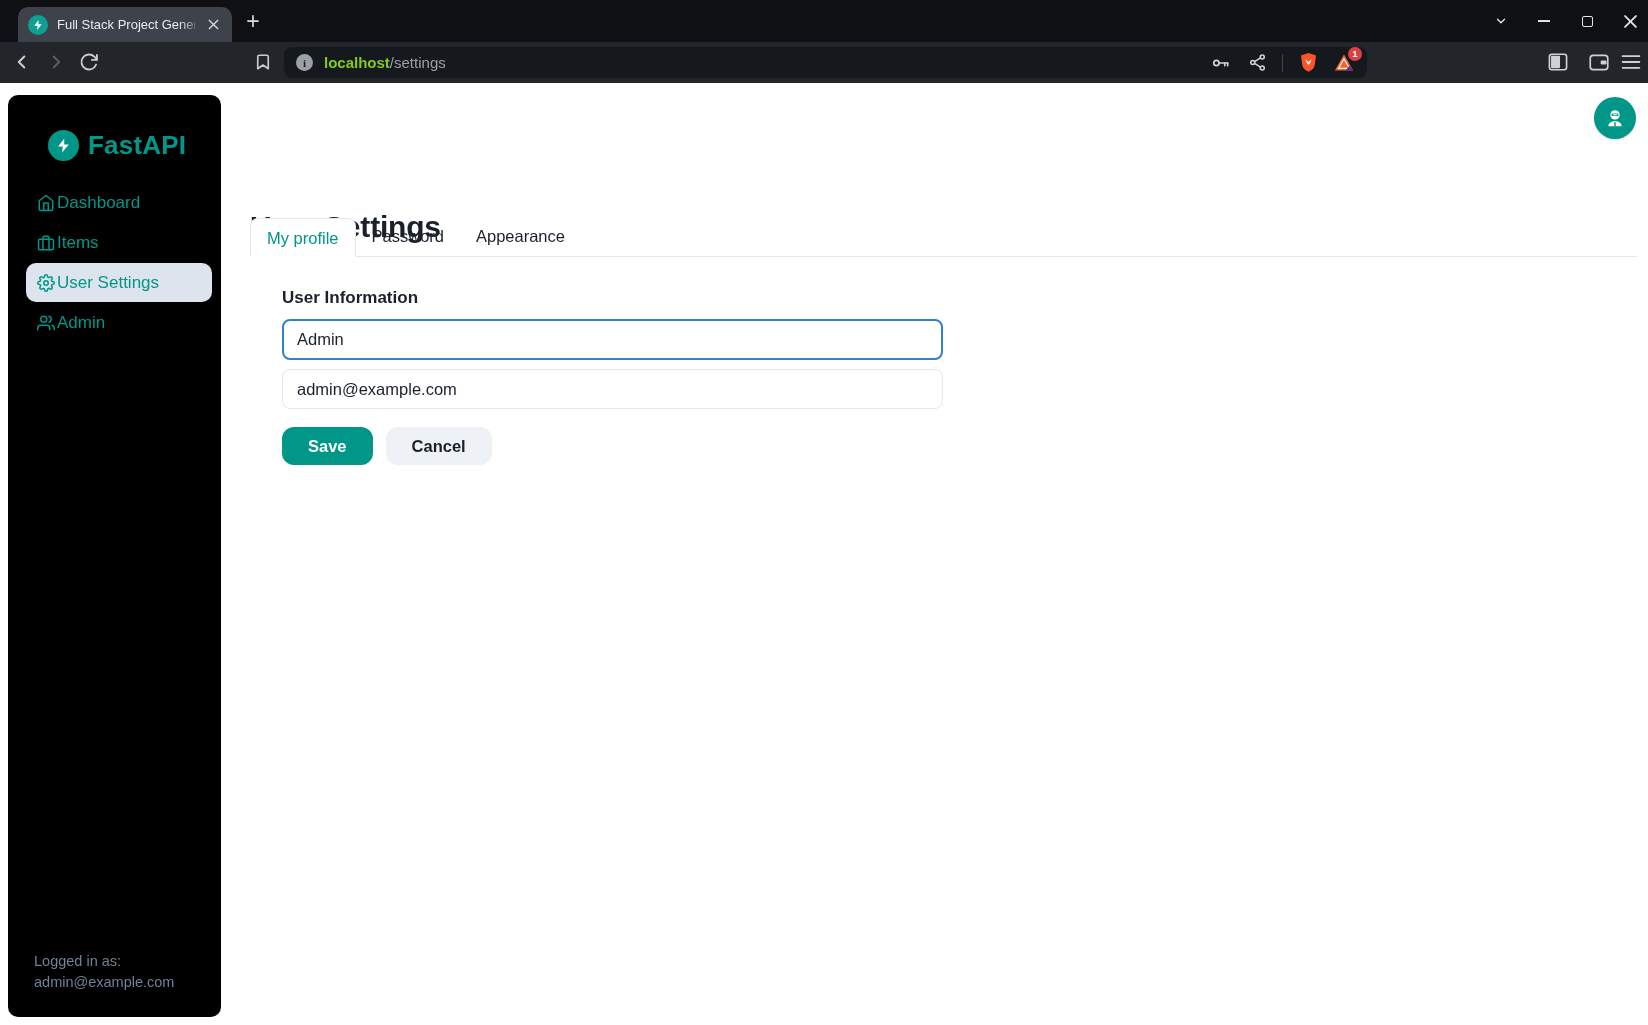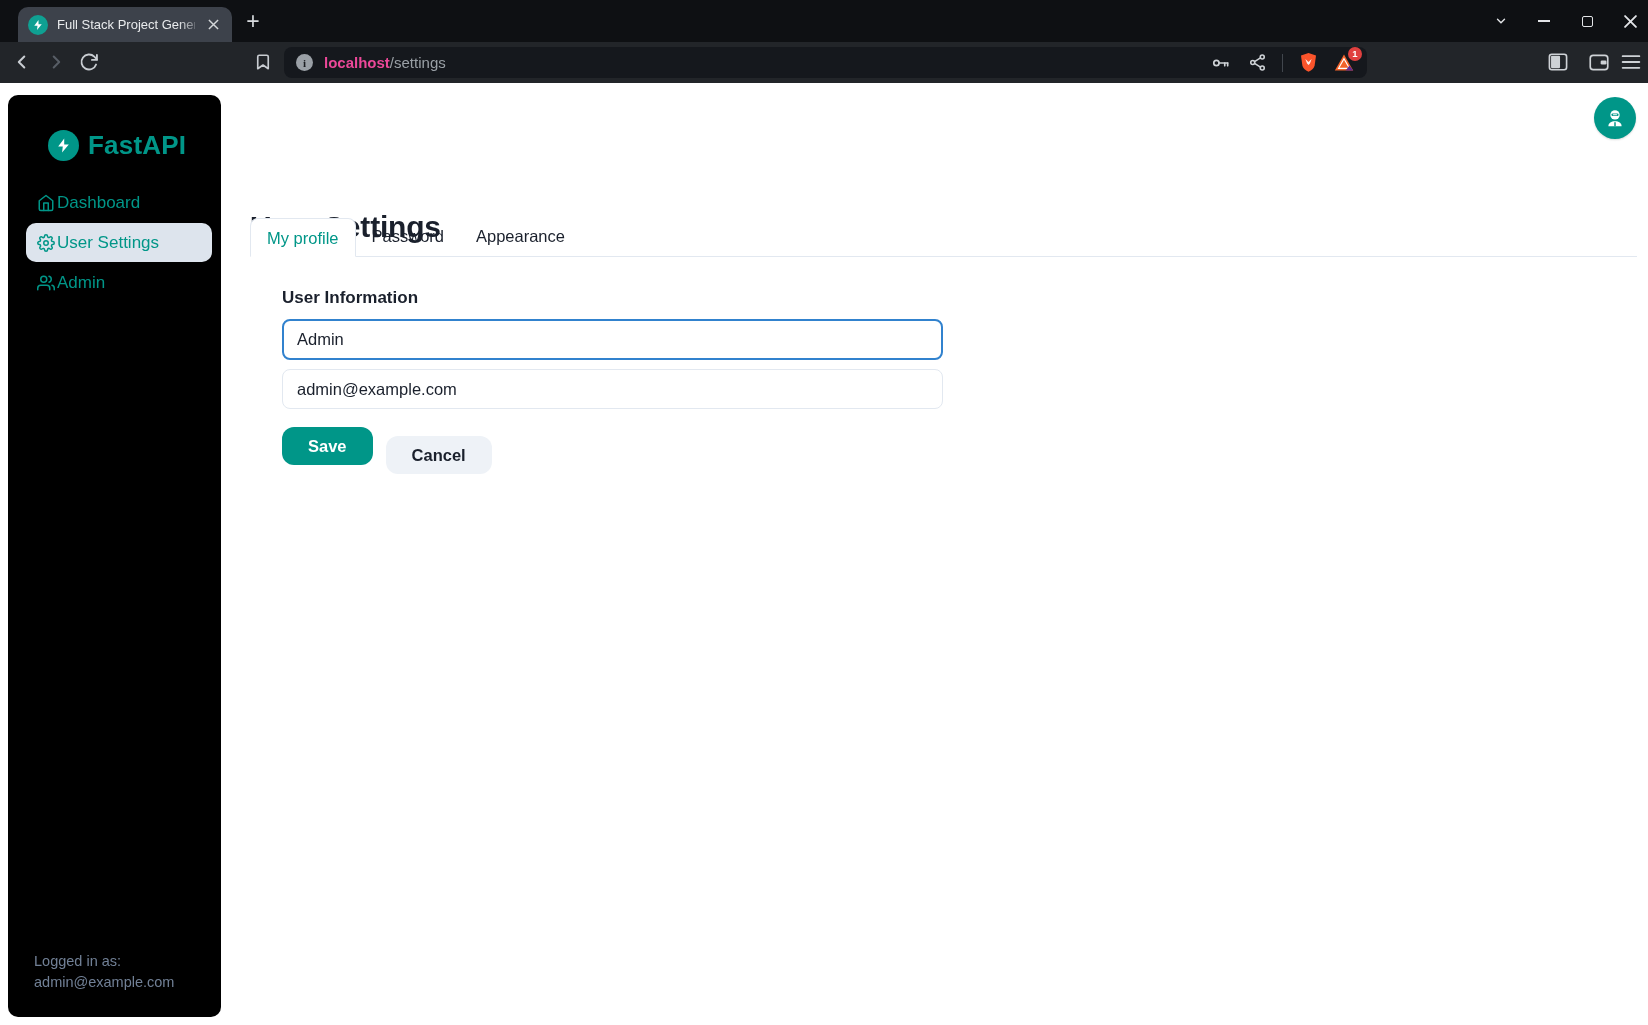--- a/index.html
+++ b/index.html
@@ -27,21 +27,21 @@
 
   .toolbar { position:absolute; left:0; top:42px; width:1648px; height:41px; background:#222529; }
   .tbtn { position:absolute; top:8px; width:24px; height:24px; color:#c9cdd2; display:flex;
     align-items:center; justify-content:center; cursor:pointer; }
   .urlbar { position:absolute; left:284px; top:5px; width:1083px; height:31px; background:#15181d;
     border-radius:8px; display:flex; align-items:center; padding:0 12px; }
   .info-badge { width:17px; height:17px; border-radius:50%; background:#9aa0a6; color:#1b1d21;
     font-size:11px; font-weight:700; display:flex; align-items:center; justify-content:center;
     margin-right:11px; font-family:"Liberation Serif", serif; flex:none; }
   .url-text { font-size:15px; white-space:nowrap; }
-  .url-host { color:#ec4899; font-weight:600; }
+  .url-host { color:#84cc16; font-weight:600; }
   .url-path { color:#9aa0a6; font-weight:400; }
   .url-spacer { flex:1; }
   .url-icon { width:22px; height:22px; color:#ced2d6; display:flex; align-items:center;
     justify-content:center; margin-left:14px; cursor:pointer; position:relative; }
   .url-div { width:1px; height:18px; background:#41464d; margin-left:14px; }
   .badge { position:absolute; top:-5px; right:-7px; min-width:14px; height:14px; border-radius:7px;
     background:#e0403f; color:#fff; font-size:9.5px; font-weight:700; display:flex; align-items:center;
     justify-content:center; padding:0 3px; }
 
   
@@ -80,21 +80,21 @@
   .field-label { font-size:17px; color:#1a202c; line-height:24px; margin-top:12px; }
   .field-label.email { margin-top:14px; }
   .text-input { display:block; width:100%; height:41px; border-radius:8px; font-size:16.5px;
     color:#1a202c; margin-top:9px; outline:none; font-family:"Liberation Sans", sans-serif; }
   .text-input.focused { border:2px solid #3182ce; padding:0 13px; }
   .text-input.normal { border:1px solid #e2e8f0; height:40px; padding:0 14px; margin-top:9px; }
   .btn-row { display:flex; gap:13px; margin-top:18px; }
   .btn { height:38px; border:none; border-radius:12px; font-size:16.5px; font-weight:600;
     padding:0 26px; cursor:pointer; font-family:"Liberation Sans", sans-serif; }
   .btn.primary { background:#009688; color:#ffffff; }
-  .btn.secondary { background:#eef2f7; color:#1a202c;margin-top:9px; }
+  .btn.secondary { background:#eef2f7; color:#1a202c; }
 
   svg { display:block; }
 </style>
 </head>
 <body>
 
 <div class="tabstrip">
   <div class="btab">
     <span class="favicon">
       <svg width="12" height="12" viewBox="0 0 24 24">
@@ -227,20 +227,27 @@
     </div>
 
     <div class="nav">
       <div class="nav-item">
         <svg width="18" height="18" viewBox="0 0 24 24" fill="none" stroke="#009688" stroke-width="2" stroke-linecap="round" stroke-linejoin="round">
             <path d="M3 9l9-7 9 7v11a2 2 0 0 1-2 2H5a2 2 0 0 1-2-2z"></path>
             <polyline points="9 22 9 12 15 12 15 22"></polyline>
           </svg>
         <span class="nav-label">Dashboard</span>
       </div>
+      <div class="nav-item">
+        <svg width="18" height="18" viewBox="0 0 24 24" fill="none" stroke="#009688" stroke-width="2" stroke-linecap="round" stroke-linejoin="round">
+            <rect x="2" y="7" width="20" height="14" rx="2"></rect>
+            <path d="M16 21V5a2 2 0 0 0-2-2h-4a2 2 0 0 0-2 2v16"></path>
+          </svg>
+        <span class="nav-label">Items</span>
+      </div>
       <div class="nav-item active">
         <svg width="18" height="18" viewBox="0 0 24 24" fill="none" stroke="#009688" stroke-width="2" stroke-linecap="round" stroke-linejoin="round">
             <circle cx="12" cy="12" r="3"></circle>
             <path d="M19.4 15a1.65 1.65 0 0 0 .33 1.82l.06.06a2 2 0 0 1 0 2.83 2 2 0 0 1-2.83 0l-.06-.06a1.65 1.65 0 0 0-1.82-.33 1.65 1.65 0 0 0-1 1.51V21a2 2 0 0 1-2 2 2 2 0 0 1-2-2v-.09A1.65 1.65 0 0 0 9 19.4a1.65 1.65 0 0 0-1.82.33l-.06.06a2 2 0 0 1-2.83 0 2 2 0 0 1 0-2.83l.06-.06a1.65 1.65 0 0 0 .33-1.82 1.65 1.65 0 0 0-1.51-1H3a2 2 0 0 1-2-2 2 2 0 0 1 2-2h.09A1.65 1.65 0 0 0 4.6 9a1.65 1.65 0 0 0-.33-1.82l-.06-.06a2 2 0 0 1 0-2.83 2 2 0 0 1 2.83 0l.06.06a1.65 1.65 0 0 0 1.82.33H9a1.65 1.65 0 0 0 1-1.51V3a2 2 0 0 1 2-2 2 2 0 0 1 2 2v.09a1.65 1.65 0 0 0 1 1.51 1.65 1.65 0 0 0 1.82-.33l.06-.06a2 2 0 0 1 2.83 0 2 2 0 0 1 0 2.83l-.06.06a1.65 1.65 0 0 0-.33 1.82V9a1.65 1.65 0 0 0 1.51 1H21a2 2 0 0 1 2 2 2 2 0 0 1-2 2h-.09a1.65 1.65 0 0 0-1.51 1z"></path>
           </svg>
         <span class="nav-label">User Settings</span>
       </div>
       <div class="nav-item">
         <svg width="18" height="18" viewBox="0 0 24 24" fill="none" stroke="#009688" stroke-width="2" stroke-linecap="round" stroke-linejoin="round">
             <path d="M17 21v-2a4 4 0 0 0-4-4H5a4 4 0 0 0-4 4v2"></path>

